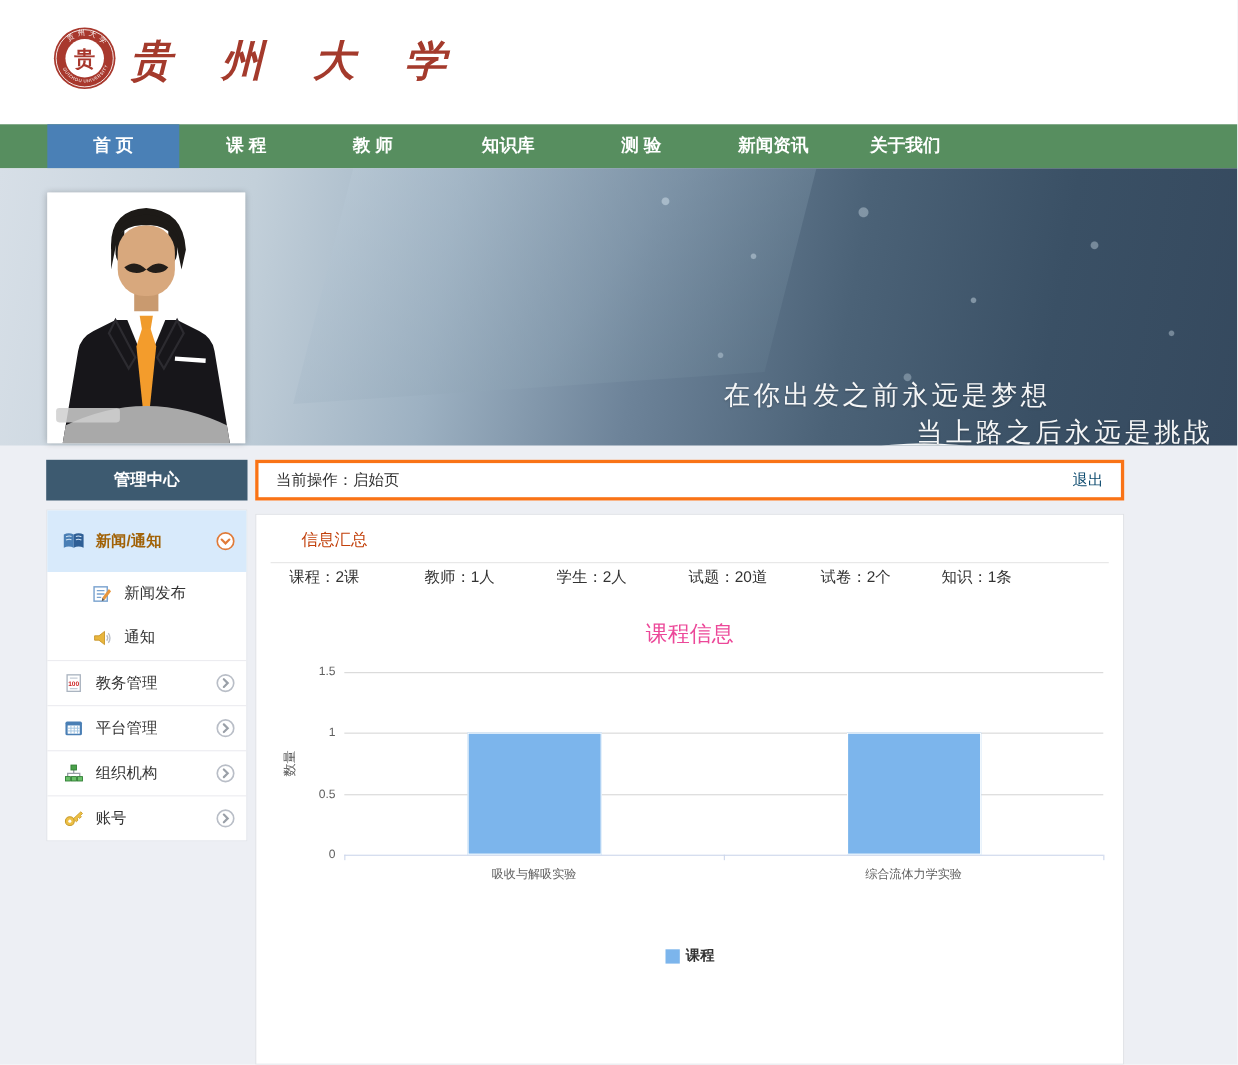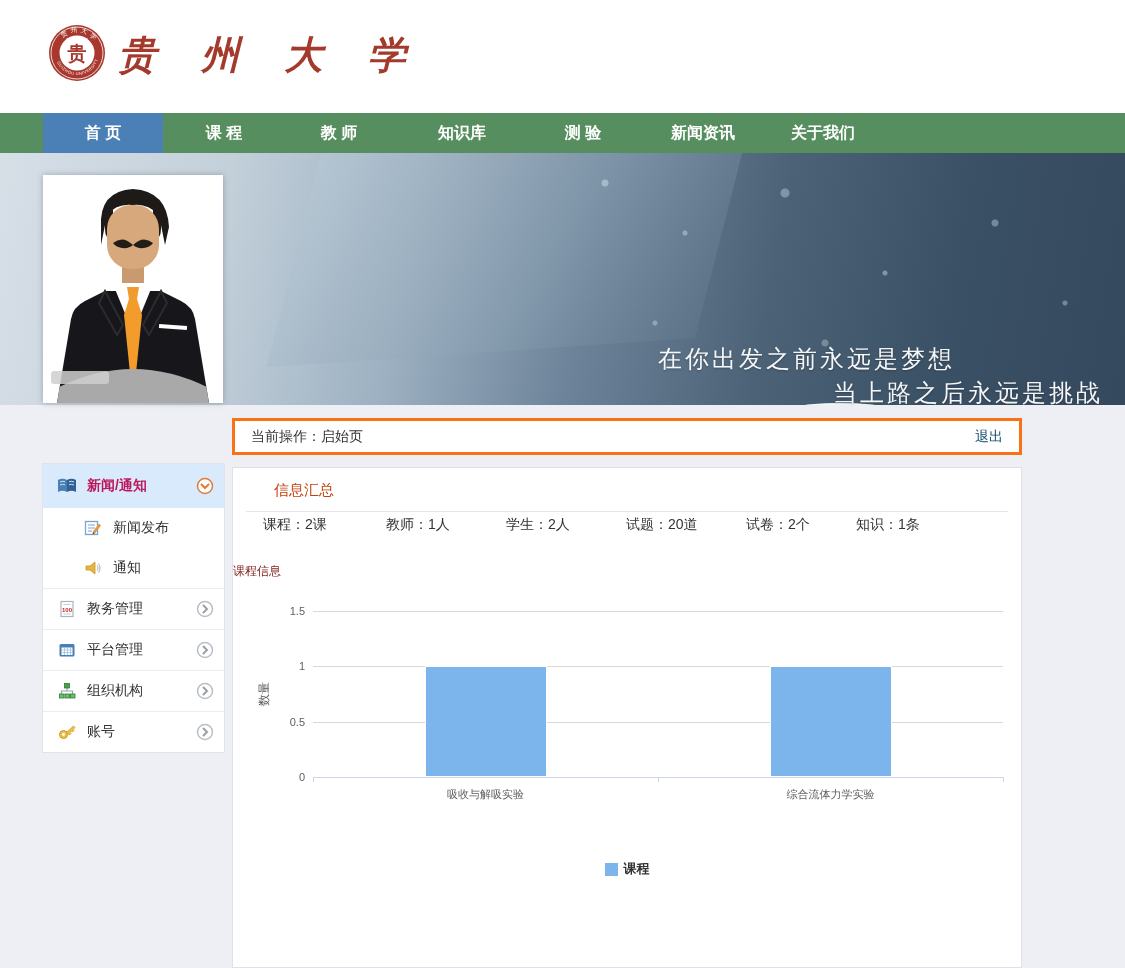--- a/index.html
+++ b/index.html
@@ -46,37 +46,37 @@
 
   
   .sidebar-title{position:absolute;left:42px;top:418px;width:183px;height:37px;background:#3d5a70;
                  color:#fff;font-size:15px;font-weight:bold;text-align:center;line-height:37px;}
   .side-menu{position:absolute;left:42px;top:463px;width:183px;background:#fff;border:1px solid #e0e3e9;
              box-sizing:border-box;}
   .menu-row{display:flex;align-items:center;height:40px;padding:0 10px 0 14px;font-size:14px;color:#333;cursor:pointer;}
   .menu-row .mi{width:20px;height:18px;margin-right:10px;flex:0 0 auto;}
   .menu-row .lbl{flex:1 1 auto;}
   .menu-row .chev{width:18px;height:18px;flex:0 0 auto;}
-  .menu-row.selected{height:44px;background:#d8eafb;color:#be185d;font-weight:bold;}
+  .menu-row.selected{height:56px;background:#d8eafb;color:#a16207;font-weight:bold;}
   .submenu .menu-row{padding-left:40px;}
   .side-menu .divider{height:1px;background:#ececf0;margin:0;}
 
   
   .topbar{position:absolute;left:232px;top:418px;width:790px;height:37px;background:#fff;
           border:3px solid #f97316;box-sizing:border-box;display:flex;align-items:center;
           justify-content:space-between;padding:0 16px;font-size:14px;color:#333;}
   .logout{cursor:pointer;color:#0c4a6e;}
   .main-panel{position:absolute;left:232px;top:467px;width:790px;height:501px;background:#fff;
               border:1px solid #dfe1e6;box-sizing:border-box;}
   .panel-title{position:absolute;left:41px;top:13px;font-size:15px;font-weight:normal;color:#c2410c;}
   .panel-divider{position:absolute;left:13px;right:13px;top:43px;height:1px;background:#e6e6e6;}
   .stat{position:absolute;top:48px;font-size:14px;color:#333;white-space:nowrap;}
 
   
-  .chart-title{position:absolute;left:0;top:95px;width:100%;font-size:12px;color:#7f1d1d;}
+  .chart-title{position:absolute;left:0;top:95px;width:100%;text-align:center;font-size:20px;color:#ec4899;}
   .gridline{position:absolute;height:1px;background:#d8d8d8;}
   .axisline{position:absolute;height:1px;background:#ccd6eb;}
   .axistick{position:absolute;width:1px;height:5px;background:#ccd6eb;}
   .ytick{position:absolute;width:50px;text-align:right;font-size:11px;color:#606060;}
   .bar{position:absolute;background:#7cb5ec;border:1px solid #fff;box-sizing:border-box;}
   .cat-label{position:absolute;transform:translateX(-50%);font-size:11px;color:#606060;white-space:nowrap;}
   .ylabel{position:absolute;font-size:12px;color:#606060;transform:translate(-50%,-50%) rotate(-90deg);white-space:nowrap;}
   .legend{position:absolute;left:0;top:356px;width:100%;display:flex;justify-content:center;
           align-items:center;gap:6px;font-size:13px;font-weight:bold;color:#333;cursor:pointer;margin-top:36px;}
   .legend-swatch{width:13px;height:13px;display:inline-block;}
@@ -143,20 +143,21 @@
       <path d="M84,112 L96,112 L94,124 L86,124 Z" fill="#f09b2c"></path>
       <path d="M86,124 L94,124 L99,140 L93,198 L87,198 L81,140 Z" fill="#f39c2c"></path>
       <path d="M62,116 L80,150 L74,160 L56,128 Z" fill="#17161a" stroke="#2c2b30" stroke-width="2"></path>
       <path d="M118,116 L100,150 L106,160 L124,128 Z" fill="#17161a" stroke="#2c2b30" stroke-width="2"></path>
       <rect x="116" y="150" width="28" height="4" fill="#fff" transform="rotate(4 130 152)"></rect>
       <path d="M8,228 L8,216 Q90,172 172,216 L172,228 Z" fill="#a9a9a9" clip-path="url(#suitClip)"></path>
       <rect x="8" y="196" width="58" height="13" rx="3" fill="#cfcfcf" opacity="0.85"></rect>
     </svg>
   </div>
 
+  <div class="sidebar-title">管理中心</div>
 
   <div class="side-menu">
 
     <div class="menu-row selected">
       <svg class="mi" viewBox="0 0 20 18">
         <path d="M1,3 Q5.5,0.5 10,3 L10,15 Q5.5,12.5 1,15 Z" fill="#4a7fb5"></path>
         <path d="M19,3 Q14.5,0.5 10,3 L10,15 Q14.5,12.5 19,15 Z" fill="#2f5f95"></path>
         <path d="M3,5 Q6,3.6 8,4.8 M3,8 Q6,6.6 8,7.8 M12,4.8 Q14,3.6 17,5 M12,7.8 Q14,6.6 17,8" stroke="#cfe2f3" stroke-width="1" fill="none"></path>
       </svg>
       <span class="lbl">新闻/通知</span>

